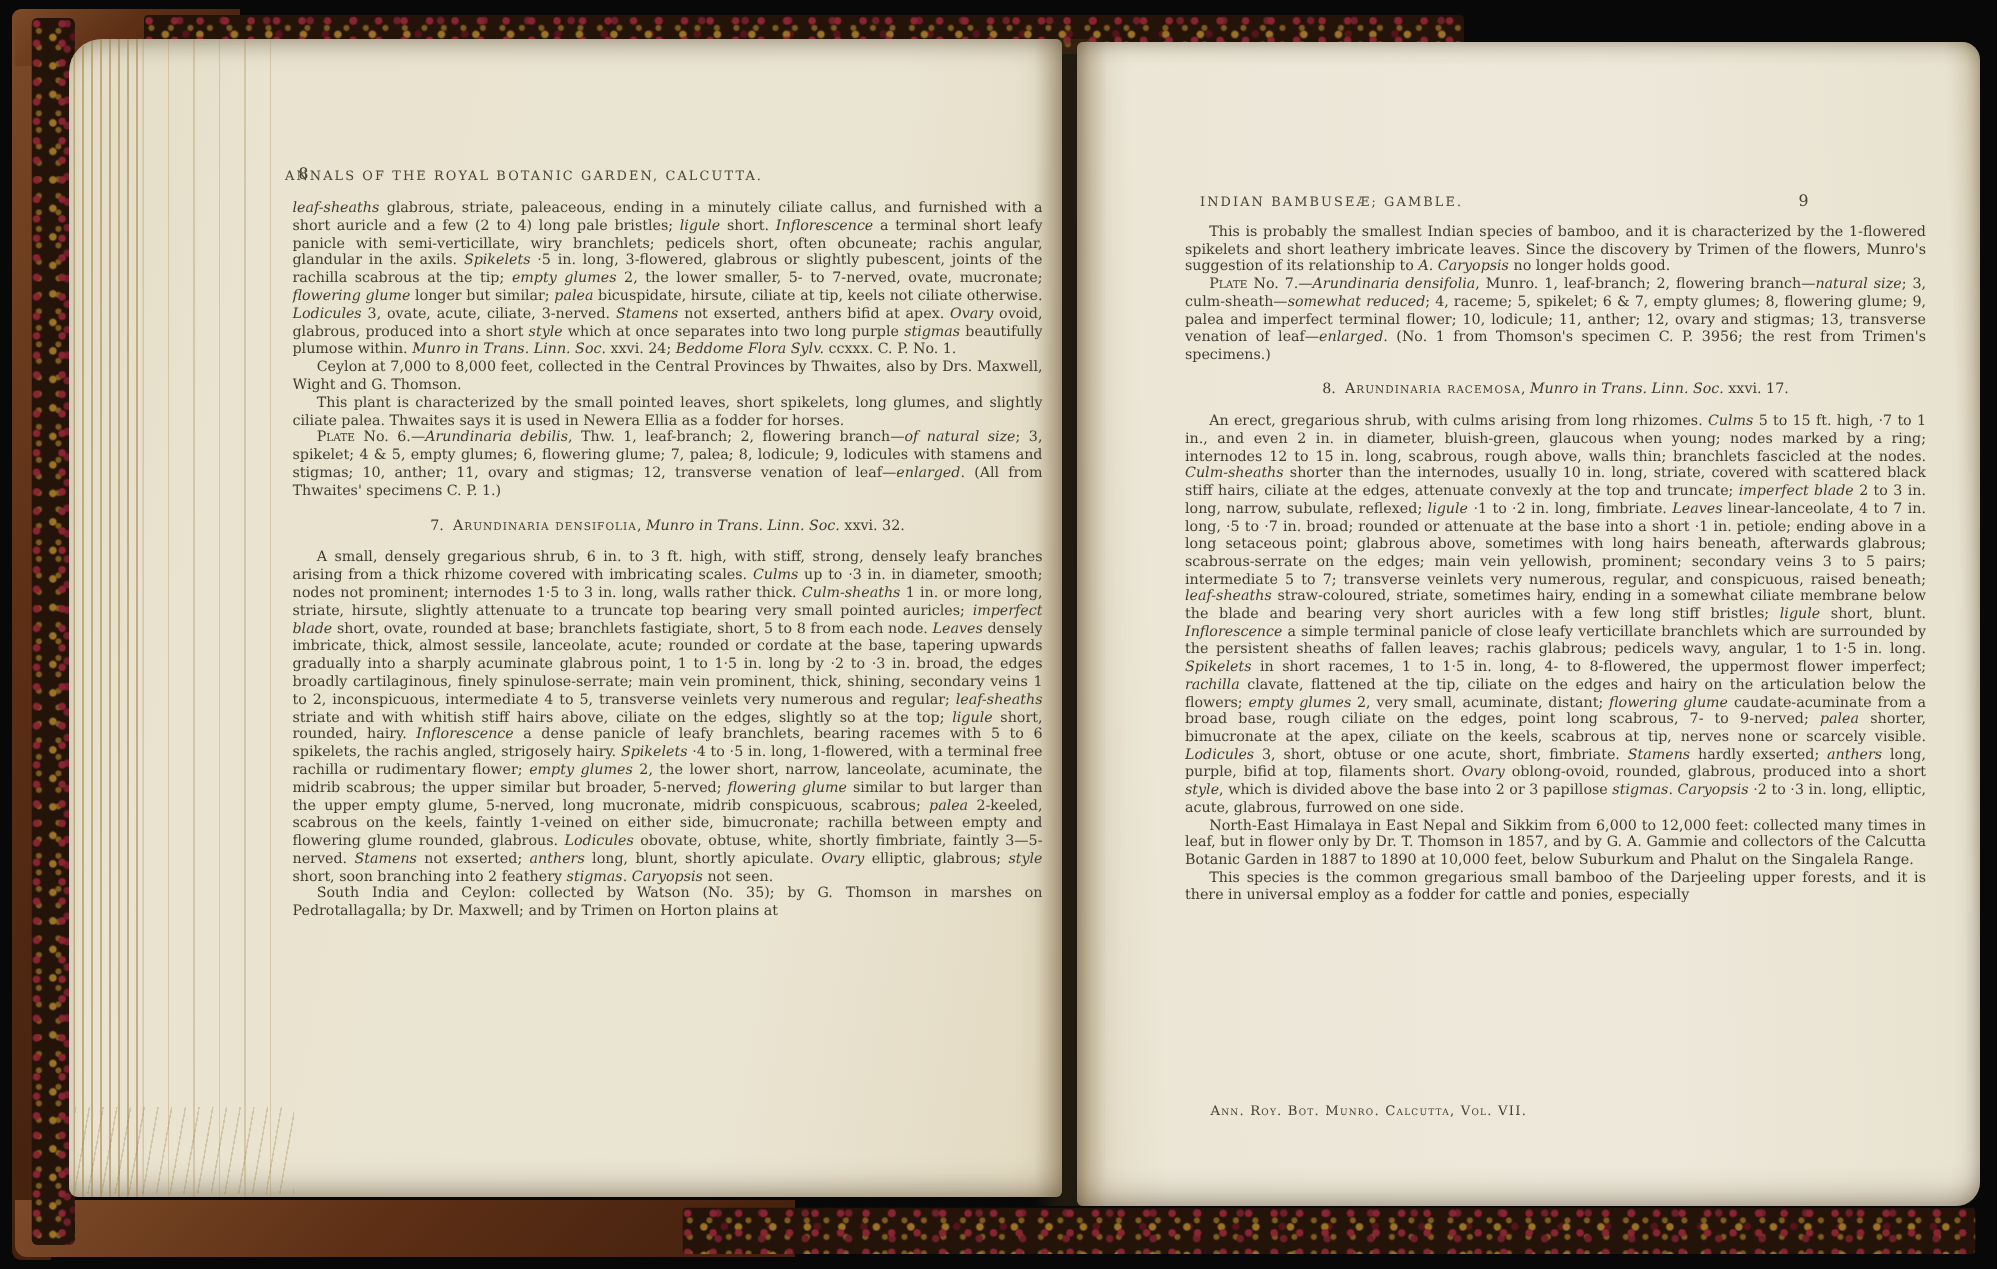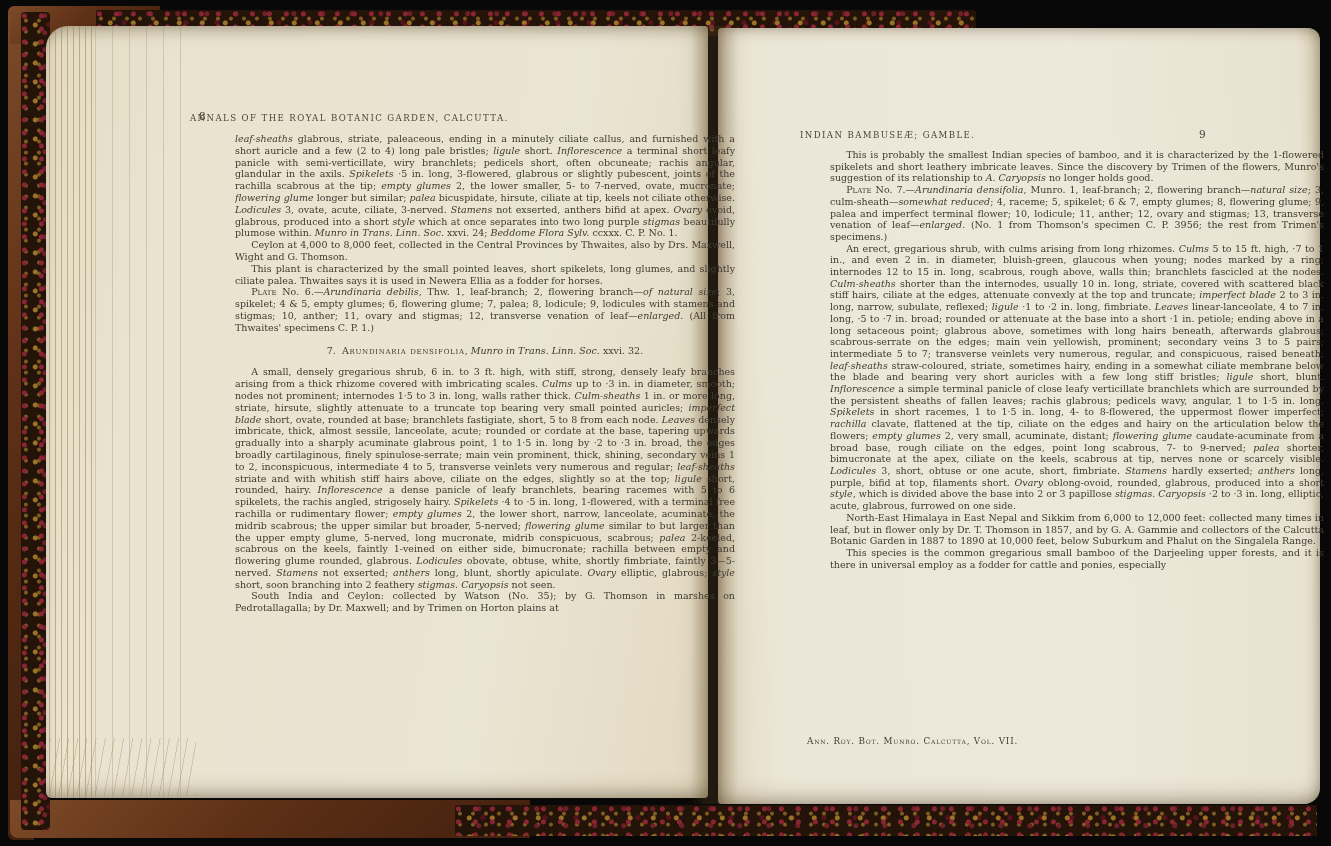--- a/index.html
+++ b/index.html
@@ -56,21 +56,21 @@
     background:repeating-linear-gradient(100deg, rgba(150,118,60,.55) 0 1px, transparent 1px 9px);}
   .gutter-shade{
     position:absolute;left:690px;top:26px;width:48px;height:778px;z-index:4;
     background:linear-gradient(90deg, rgba(0,0,0,0) 0%, rgba(110,85,45,.22) 30%,
       rgba(80,60,32,.34) 52%, rgba(120,95,55,.16) 75%, rgba(0,0,0,0) 100%);
   }
   
   .print{position:absolute;z-index:6;color:#403b32;}
   .running-header{font-size:8.6px;letter-spacing:1.4px;color:#4b463b;white-space:nowrap;}
   .pagenum{font-size:10.5px;color:#454035;}
-  .text-col{font-size:9.5px;overflow:hidden;margin-left:40px;}
+  .text-col{font-size:9.5px;overflow:hidden;}
   #left-col{line-height:11.8px;}
   #right-col{line-height:11.7px;}
   .para{text-align:justify;}
   .para.cont{text-indent:0;}
   .para.indent, .para.plate{text-indent:1.7em;}
   .para.heading{text-align:center;text-indent:0;margin:11px 0 10px 0;}
   .sc{font-variant:small-caps;}
   .sc2{font-variant:small-caps;letter-spacing:.7px;}
   .page-footer{font-size:8.8px;font-variant:small-caps;letter-spacing:.8px;color:#454035;}
 </style>
@@ -95,32 +95,33 @@
   </div>
 
   <div class="page right-page"></div>
 
   <div class="gutter-shade"></div>
 
   <div class="print pagenum" style="left:199px;top:110px;">8</div>
   <div class="print running-header" style="left:190px;top:113px;width:440px;">ANNALS OF THE ROYAL BOTANIC GARDEN, CALCUTTA.</div>
   <div class="print text-col" id="left-col" style="left:195px;top:133px;width:500px;height:612px;">
       <div class="para cont"><i>leaf-sheaths</i> glabrous, striate, paleaceous, ending in a minutely ciliate callus, and furnished with a short auricle and a few (2 to 4) long pale bristles; <i>ligule</i> short. <i>Inflorescence</i> a terminal short leafy panicle with semi-verticillate, wiry branchlets; pedicels short, often obcuneate; rachis angular, glandular in the axils. <i>Spikelets</i> ·5 in. long, 3-flowered, glabrous or slightly pubescent, joints of the rachilla scabrous at the tip; <i>empty glumes</i> 2, the lower smaller, 5- to 7-nerved, ovate, mucronate; <i>flowering glume</i> longer but similar; <i>palea</i> bicuspidate, hirsute, ciliate at tip, keels not ciliate otherwise. <i>Lodicules</i> 3, ovate, acute, ciliate, 3-nerved. <i>Stamens</i> not exserted, anthers bifid at apex. <i>Ovary</i> ovoid, glabrous, produced into a short <i>style</i> which at once separates into two long purple <i>stigmas</i> beautifully plumose within. <i>Munro in Trans. Linn. Soc.</i> xxvi. 24; <i>Beddome Flora Sylv.</i> ccxxx. C. P. No. 1.</div>
-      <div class="para indent">Ceylon at 4,000 to 8,000 feet, collected in the Central Provinces by Thwaites, also by Drs. Maxwell, Wight and G. Thomson.</div>
+      <div class="para indent">Ceylon at 7,000 to 8,000 feet, collected in the Central Provinces by Thwaites, also by Drs. Maxwell, Wight and G. Thomson.</div>
       <div class="para indent">This plant is characterized by the small pointed leaves, short spikelets, long glumes, and slightly ciliate palea. Thwaites says it is used in Newera Ellia as a fodder for horses.</div>
       <div class="para plate"><span class="sc">Plate</span> No. 6.—<i>Arundinaria debilis</i>, Thw. 1, leaf-branch; 2, flowering branch—<i>of natural size</i>; 3, spikelet; 4 &amp; 5, empty glumes; 6, flowering glume; 7, palea; 8, lodicule; 9, lodicules with stamens and stigmas; 10, anther; 11, ovary and stigmas; 12, transverse venation of leaf—<i>enlarged</i>. (All from Thwaites' specimens C. P. 1.)</div>
       <div class="para heading">7.&nbsp; <span class="sc2">Arundinaria densifolia</span>, <i>Munro in Trans. Linn. Soc.</i> xxvi. 32.</div>
       <div class="para indent">A small, densely gregarious shrub, 6 in. to 3 ft. high, with stiff, strong, densely leafy branches arising from a thick rhizome covered with imbricating scales. <i>Culms</i> up to ·3 in. in diameter, smooth; nodes not prominent; internodes 1·5 to 3 in. long, walls rather thick. <i>Culm-sheaths</i> 1 in. or more long, striate, hirsute, slightly attenuate to a truncate top bearing very small pointed auricles; <i>imperfect blade</i> short, ovate, rounded at base; branchlets fastigiate, short, 5 to 8 from each node. <i>Leaves</i> densely imbricate, thick, almost sessile, lanceolate, acute; rounded or cordate at the base, tapering upwards gradually into a sharply acuminate glabrous point, 1 to 1·5 in. long by ·2 to ·3 in. broad, the edges broadly cartilaginous, finely spinulose-serrate; main vein prominent, thick, shining, secondary veins 1 to 2, inconspicuous, intermediate 4 to 5, transverse veinlets very numerous and regular; <i>leaf-sheaths</i> striate and with whitish stiff hairs above, ciliate on the edges, slightly so at the top; <i>ligule</i> short, rounded, hairy. <i>Inflorescence</i> a dense panicle of leafy branchlets, bearing racemes with 5 to 6 spikelets, the rachis angled, strigosely hairy. <i>Spikelets</i> ·4 to ·5 in. long, 1-flowered, with a terminal free rachilla or rudimentary flower; <i>empty glumes</i> 2, the lower short, narrow, lanceolate, acuminate, the midrib scabrous; the upper similar but broader, 5-nerved; <i>flowering glume</i> similar to but larger than the upper empty glume, 5-nerved, long mucronate, midrib conspicuous, scabrous; <i>palea</i> 2-keeled, scabrous on the keels, faintly 1-veined on either side, bimucronate; rachilla between empty and flowering glume rounded, glabrous. <i>Lodicules</i> obovate, obtuse, white, shortly fimbriate, faintly 3—5-nerved. <i>Stamens</i> not exserted; <i>anthers</i> long, blunt, shortly apiculate. <i>Ovary</i> elliptic, glabrous; <i>style</i> short, soon branching into 2 feathery <i>stigmas</i>. <i>Caryopsis</i> not seen.</div>
       <div class="para indent">South India and Ceylon: collected by Watson (No. 35); by G. Thomson in marshes on Pedrotallagalla; by Dr. Maxwell; and by Trimen on Horton plains at</div>
     </div>
 
   <div class="print running-header" style="left:800px;top:130px;width:400px;">INDIAN BAMBUSEÆ; GAMBLE.</div>
   <div class="print pagenum" style="left:1199px;top:128px;">9</div>
   <div class="print text-col" id="right-col" style="left:790px;top:149px;width:494px;height:584px;">
       <div class="para indent">This is probably the smallest Indian species of bamboo, and it is characterized by the 1-flowered spikelets and short leathery imbricate leaves. Since the discovery by Trimen of the flowers, Munro's suggestion of its relationship to <i>A. Caryopsis</i> no longer holds good.</div>
       <div class="para plate"><span class="sc">Plate</span> No. 7.—<i>Arundinaria densifolia</i>, Munro. 1, leaf-branch; 2, flowering branch—<i>natural size</i>; 3, culm-sheath—<i>somewhat reduced</i>; 4, raceme; 5, spikelet; 6 &amp; 7, empty glumes; 8, flowering glume; 9, palea and imperfect terminal flower; 10, lodicule; 11, anther; 12, ovary and stigmas; 13, transverse venation of leaf—<i>enlarged</i>. (No. 1 from Thomson's specimen C. P. 3956; the rest from Trimen's specimens.)</div>
+      <div class="para heading">8.&nbsp; <span class="sc2">Arundinaria racemosa</span>, <i>Munro in Trans. Linn. Soc.</i> xxvi. 17.</div>
       <div class="para indent">An erect, gregarious shrub, with culms arising from long rhizomes. <i>Culms</i> 5 to 15 ft. high, ·7 to 1 in., and even 2 in. in diameter, bluish-green, glaucous when young; nodes marked by a ring; internodes 12 to 15 in. long, scabrous, rough above, walls thin; branchlets fascicled at the nodes. <i>Culm-sheaths</i> shorter than the internodes, usually 10 in. long, striate, covered with scattered black stiff hairs, ciliate at the edges, attenuate convexly at the top and truncate; <i>imperfect blade</i> 2 to 3 in. long, narrow, subulate, reflexed; <i>ligule</i> ·1 to ·2 in. long, fimbriate. <i>Leaves</i> linear-lanceolate, 4 to 7 in. long, ·5 to ·7 in. broad; rounded or attenuate at the base into a short ·1 in. petiole; ending above in a long setaceous point; glabrous above, sometimes with long hairs beneath, afterwards glabrous; scabrous-serrate on the edges; main vein yellowish, prominent; secondary veins 3 to 5 pairs; intermediate 5 to 7; transverse veinlets very numerous, regular, and conspicuous, raised beneath; <i>leaf-sheaths</i> straw-coloured, striate, sometimes hairy, ending in a somewhat ciliate membrane below the blade and bearing very short auricles with a few long stiff bristles; <i>ligule</i> short, blunt. <i>Inflorescence</i> a simple terminal panicle of close leafy verticillate branchlets which are surrounded by the persistent sheaths of fallen leaves; rachis glabrous; pedicels wavy, angular, 1 to 1·5 in. long. <i>Spikelets</i> in short racemes, 1 to 1·5 in. long, 4- to 8-flowered, the uppermost flower imperfect; <i>rachilla</i> clavate, flattened at the tip, ciliate on the edges and hairy on the articulation below the flowers; <i>empty glumes</i> 2, very small, acuminate, distant; <i>flowering glume</i> caudate-acuminate from a broad base, rough ciliate on the edges, point long scabrous, 7- to 9-nerved; <i>palea</i> shorter, bimucronate at the apex, ciliate on the keels, scabrous at tip, nerves none or scarcely visible. <i>Lodicules</i> 3, short, obtuse or one acute, short, fimbriate. <i>Stamens</i> hardly exserted; <i>anthers</i> long, purple, bifid at top, filaments short. <i>Ovary</i> oblong-ovoid, rounded, glabrous, produced into a short <i>style</i>, which is divided above the base into 2 or 3 papillose <i>stigmas</i>. <i>Caryopsis</i> ·2 to ·3 in. long, elliptic, acute, glabrous, furrowed on one side.</div>
       <div class="para indent">North-East Himalaya in East Nepal and Sikkim from 6,000 to 12,000 feet: collected many times in leaf, but in flower only by Dr. T. Thomson in 1857, and by G. A. Gammie and collectors of the Calcutta Botanic Garden in 1887 to 1890 at 10,000 feet, below Suburkum and Phalut on the Singalela Range.</div>
       <div class="para indent">This species is the common gregarious small bamboo of the Darjeeling upper forests, and it is there in universal employ as a fodder for cattle and ponies, especially</div>
     </div>
   <div class="print page-footer" style="left:807px;top:736px;">Ann. Roy. Bot. Munro. Calcutta, Vol. VII.</div>
 
 </div>
 
 </body></html>

